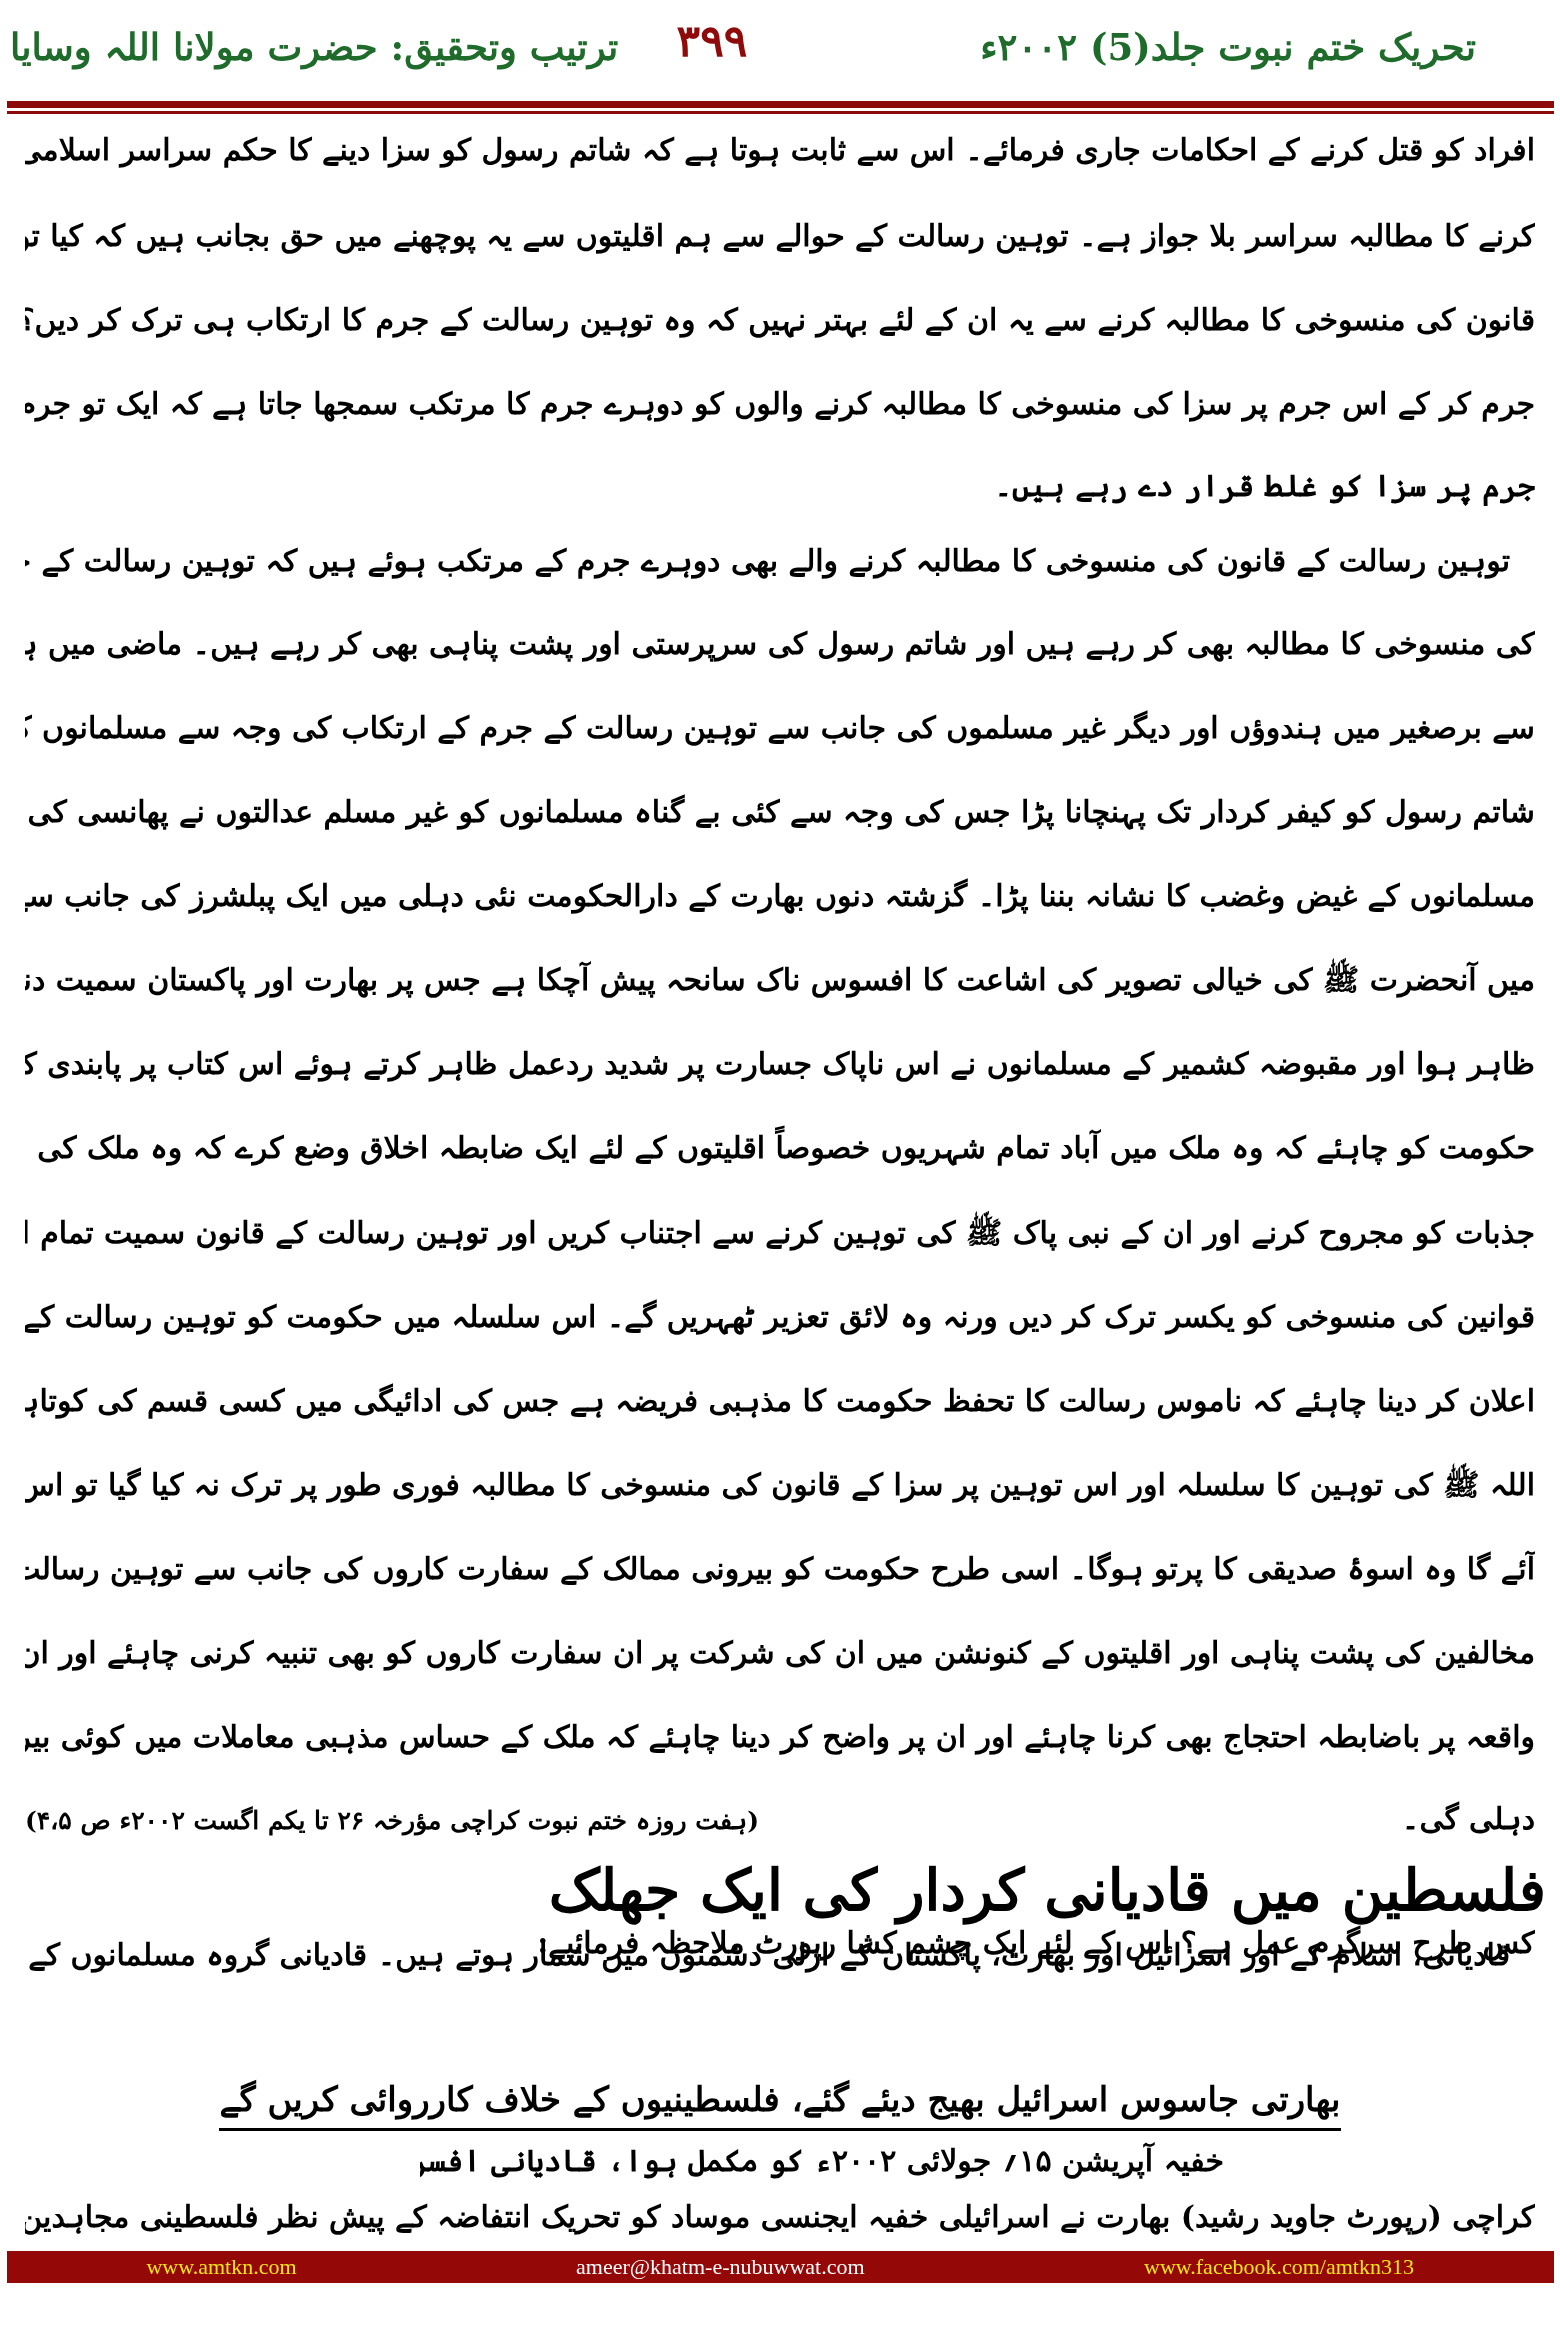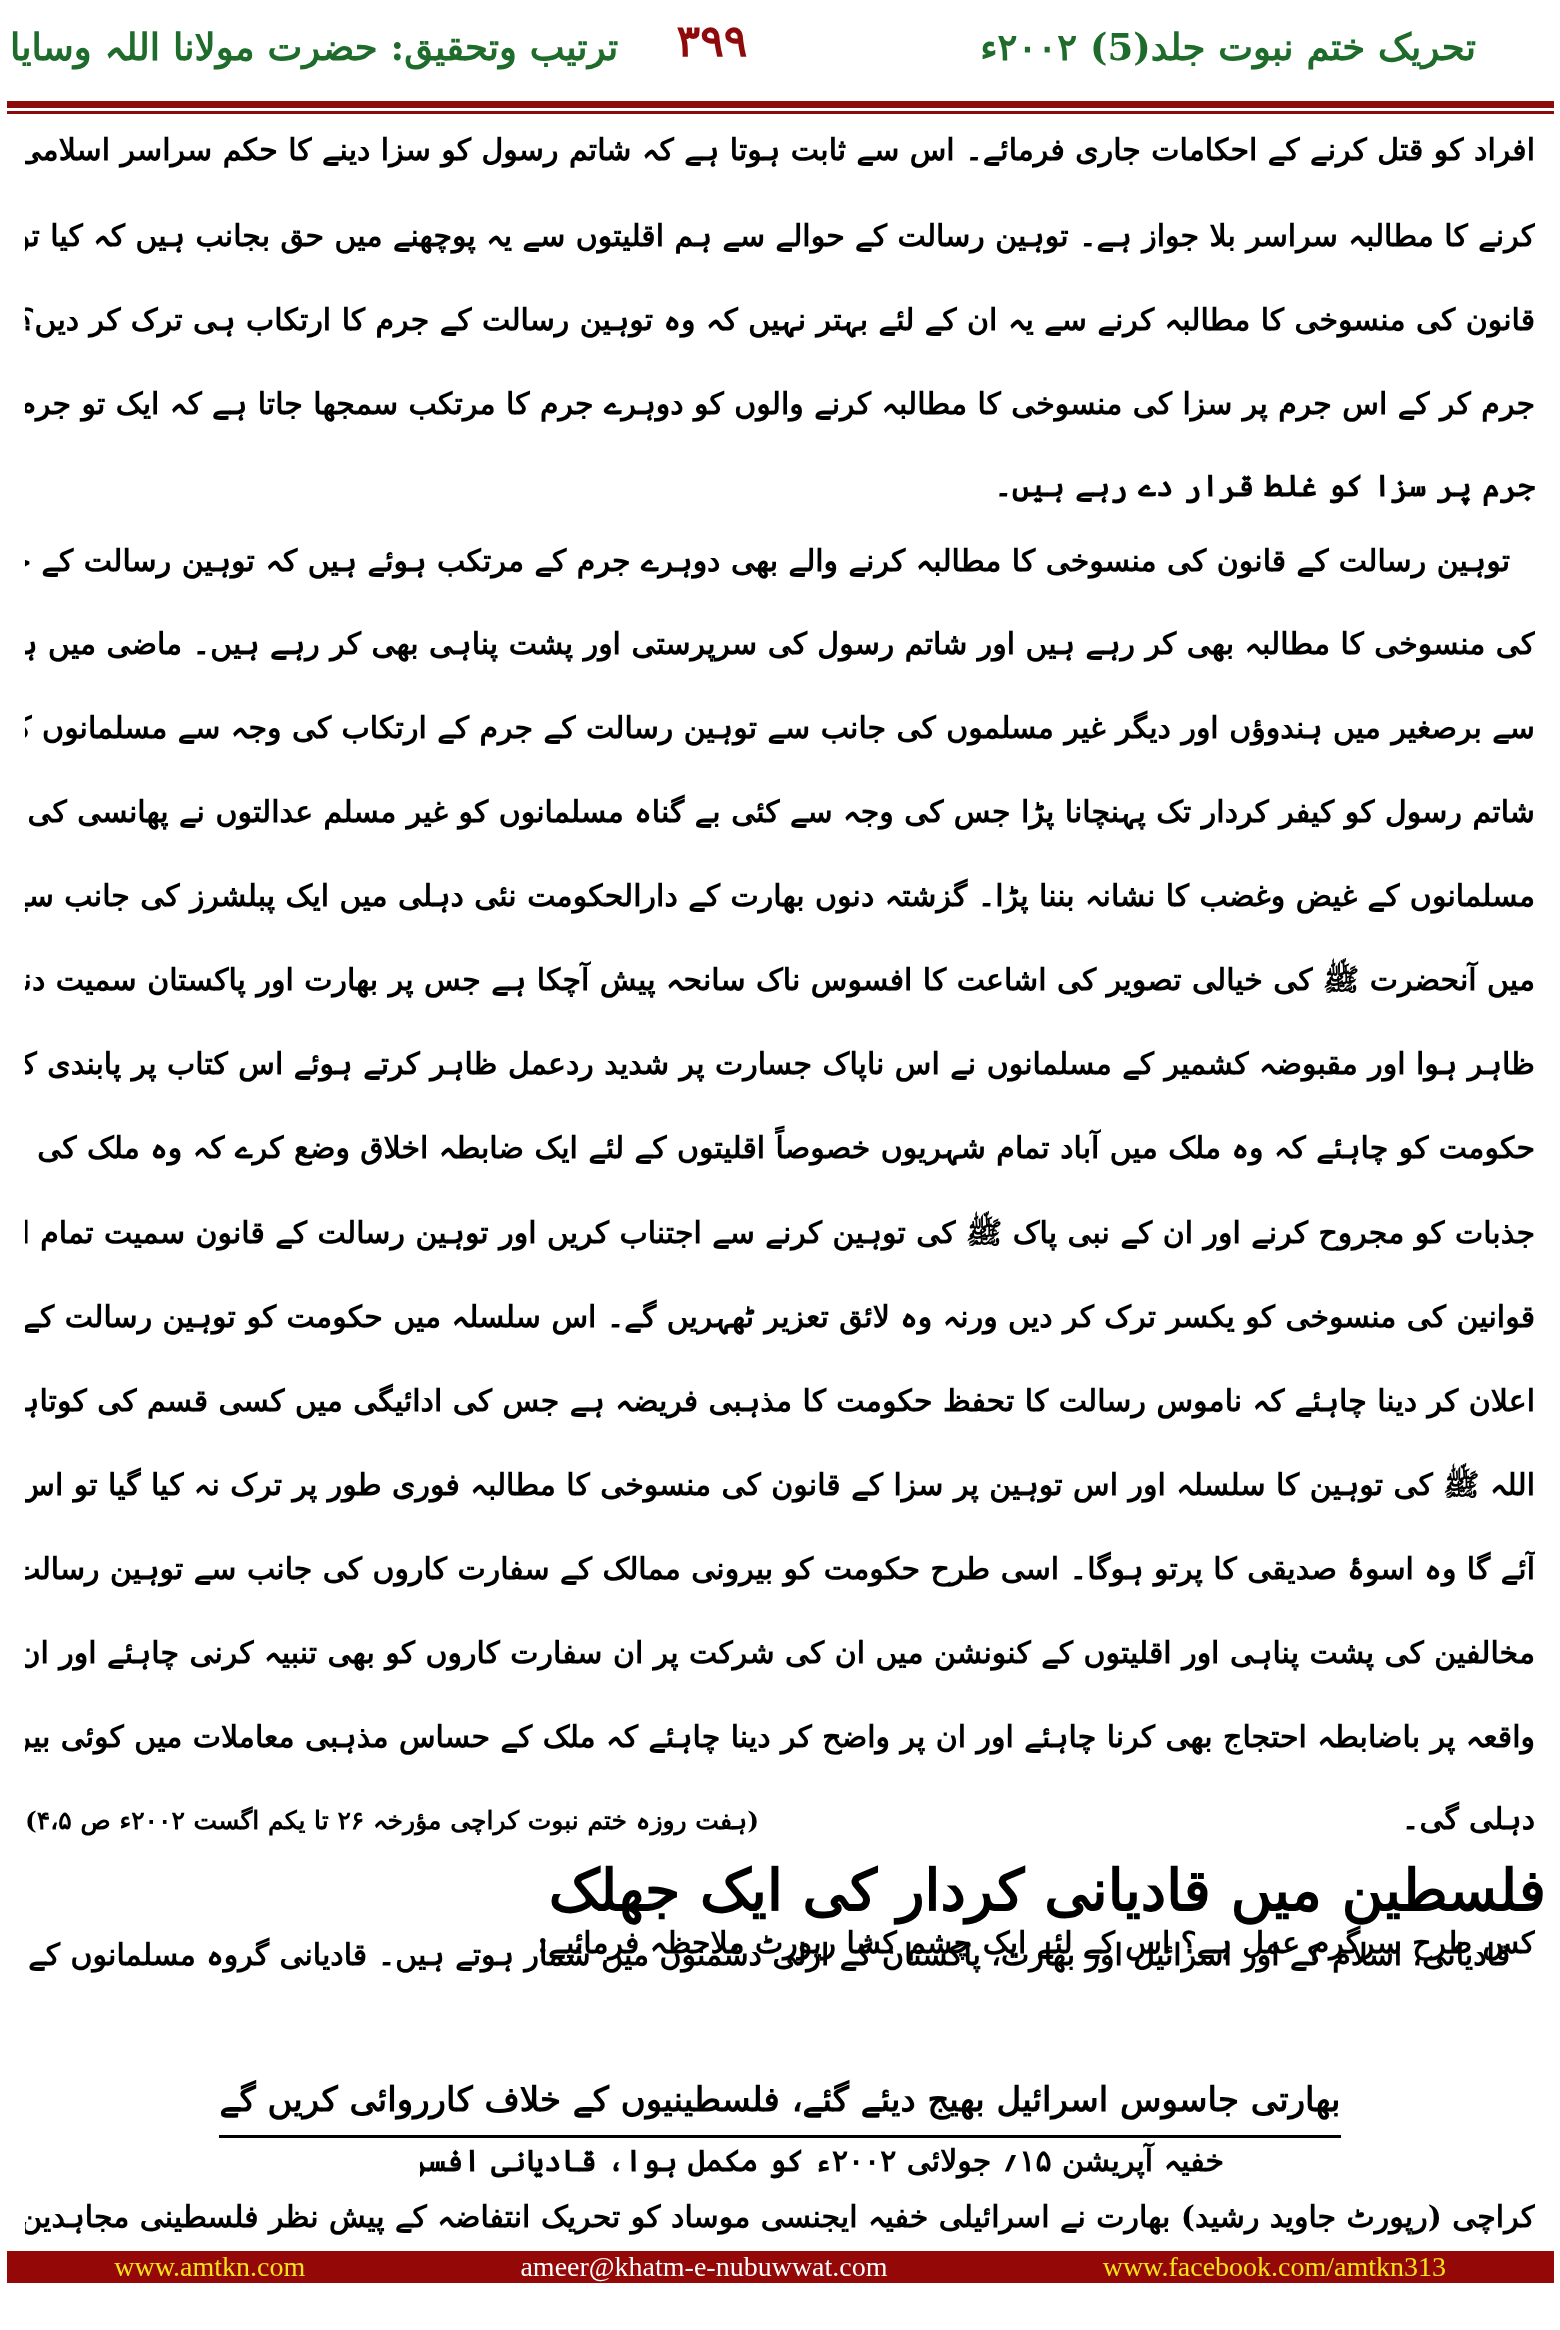--- a/index.html
+++ b/index.html
@@ -10,22 +10,22 @@
   .hdr-left { left: 10px; }
   .hdr-page { position: absolute; top: 15px; left: 0; width: 1424px; text-align: center; color: #8f0b0b; font-size: 44px; font-weight: bold; font-family: "DejaVu Serif", serif; }
   .rule-thick { position: absolute; left: 6.7px; width: 1547px; top: 101px; height: 6.7px; background: #8c0a0a; }
   .rule-thin { position: absolute; left: 6.7px; width: 1547px; top: 111px; height: 2.5px; background: #8c0a0a; }
   .line { position: absolute; left: 25px; right: 25px; direction: rtl; font-size: 30px; font-weight: bold; color: #000; white-space: nowrap; font-family: "DejaVu Serif", serif; text-align: justify; text-align-last: justify; line-height: 47px; overflow: hidden; }
   .line.last { text-align-last: right; }
   .line.indent { right: 50px; }
   .cite { position: absolute; left: 25px; direction: rtl; font-size: 25px; font-weight: bold; white-space: nowrap; font-family: "DejaVu Serif", serif; line-height: 47px; text-align: center; }
   .heading { position: absolute; right: 14px; direction: rtl; font-size: 57px; font-weight: bold; white-space: nowrap; font-family: "DejaVu Serif", serif; line-height: 67px; margin-left: 35px; }
   .subheading { position: absolute; left: 0; width: 1560px; text-align: center; direction: rtl; font-size: 34px; font-weight: bold; white-space: nowrap; font-family: "DejaVu Serif", serif; line-height: 50px; }
-  .subheading span { border-bottom: 3.4px solid #000; padding-bottom: 16px; }
-  .ftr { position: absolute; left: 6.7px; width: 1547px; top: 2251px; height: 32px; background: #950808; display: flex; align-items: center; justify-content: space-around; font-family: "Liberation Serif", serif; font-size: 28px; }
+  .subheading span { border-bottom: 3.4px solid #000; padding-bottom: 9px; }
+  .ftr { position: absolute; left: 6.7px; width: 1547px; top: 2251px; height: 32px; background: #950808; display: flex; align-items: center; justify-content: space-around; font-family: "Liberation Serif", serif; font-size: 22px; }
   .ftr a { text-decoration: none; }
   .ftr .yl { color: #f5e51a; }
   .ftr .wh { color: #ffffff; }
 </style>
 </head>
 <body>
 
 <div class="hdr">
   <div class="hdr-title hdr-right">تحریک ختم نبوت جلد(5) ۲۰۰۲ء</div>
   <div class="hdr-page">۳۹۹</div>

